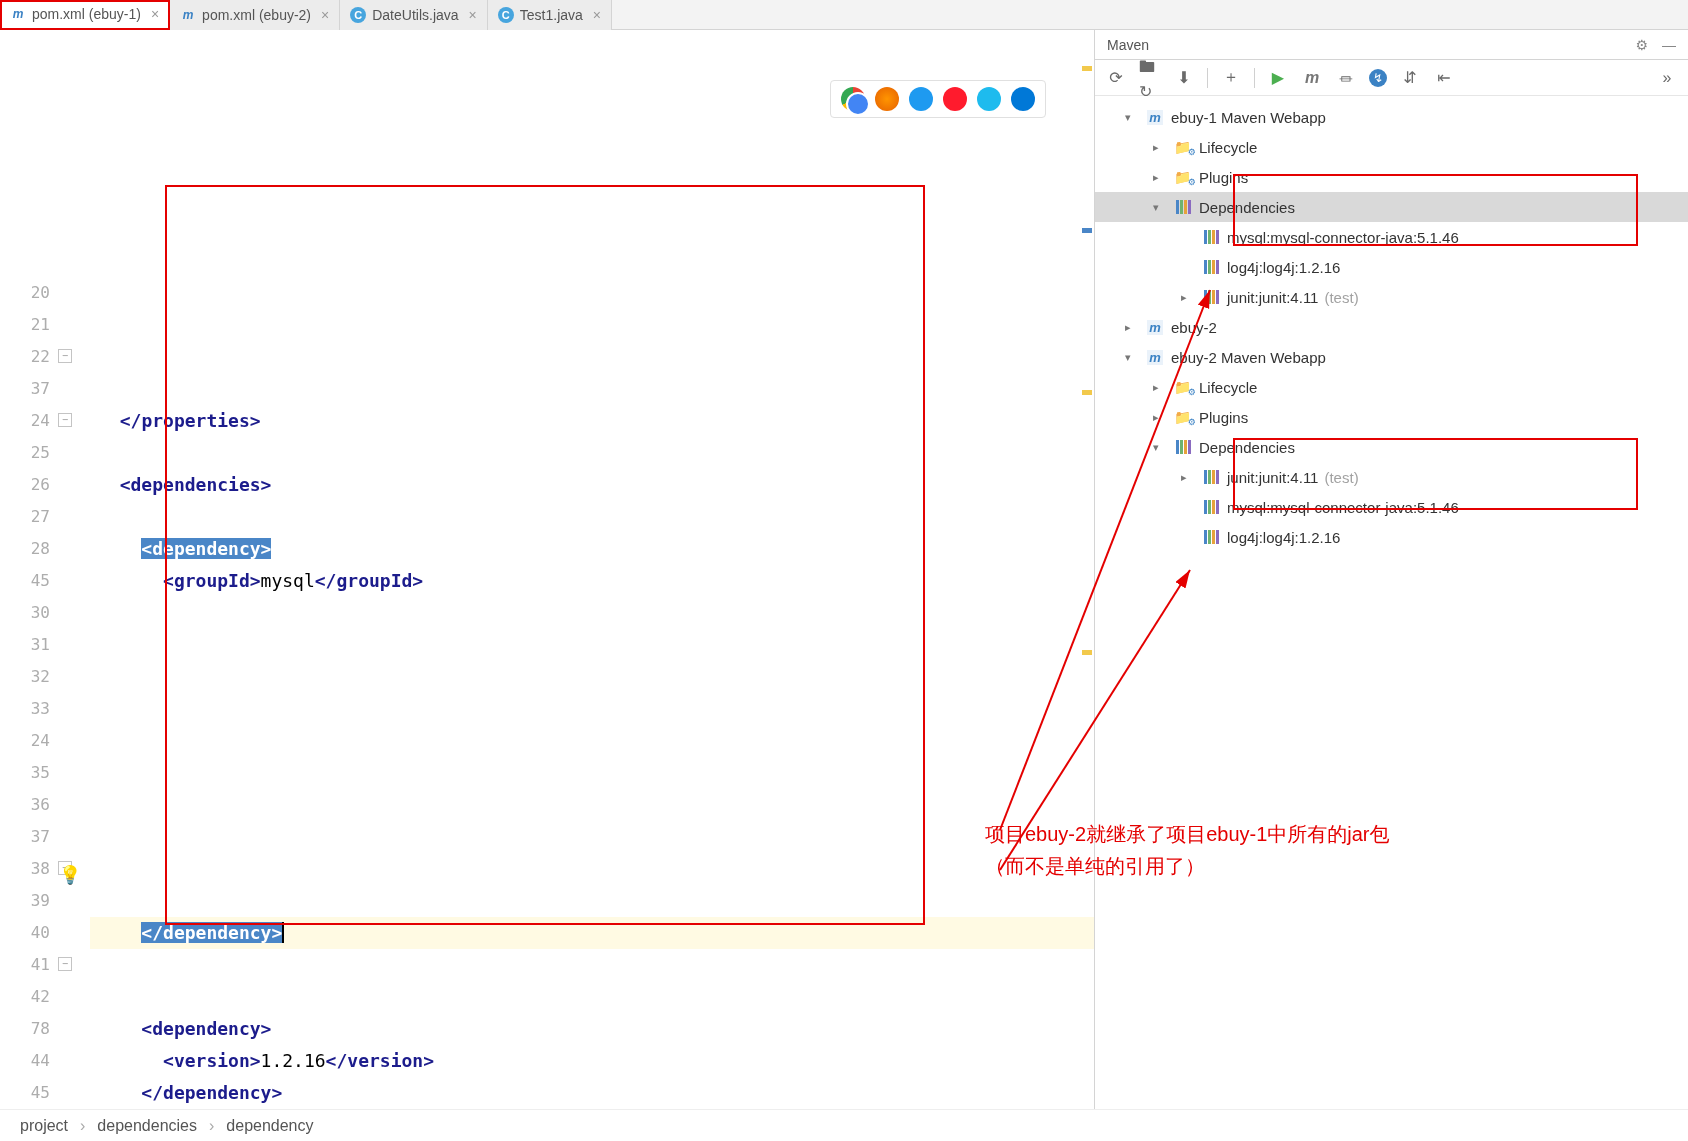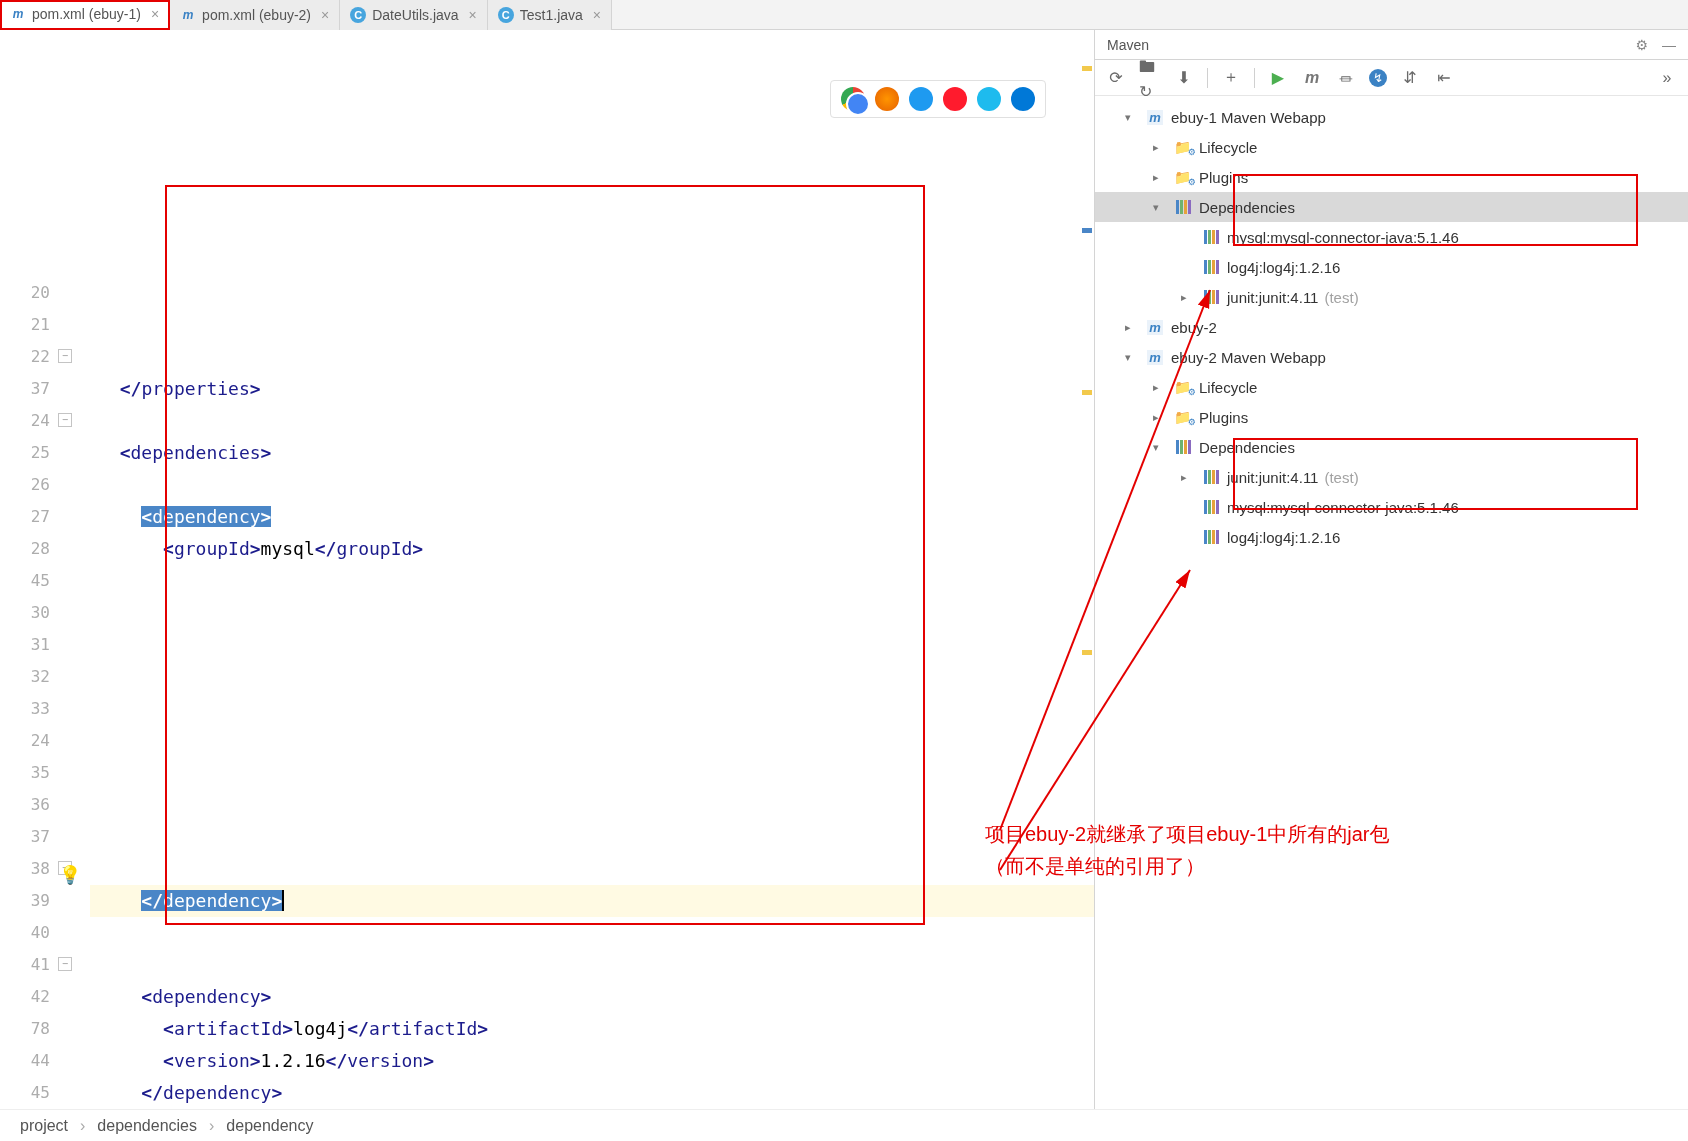--- a/index.html
+++ b/index.html
@@ -17,21 +17,21 @@
 .main-area { display: flex; flex: 1; min-height: 0; }
 .editor-pane { flex: 1; display: flex; position: relative; background: #fff; align-items: flex-end; }
 .gutter { width: 90px; background: #fff; border-right: 0; padding-top: 6px; text-align: right; color: #adadad; font-size: 16px; line-height: 32px; font-family: Consolas, monospace; }
 .gutter .ln { padding-right: 40px; position: relative; height: 32px; }
 .gutter .fold { position: absolute; right: 18px; top: 8px; width: 14px; height: 14px; border: 1px solid #c4c4c4; color: #9e9e9e; font-size: 10px; display: flex; align-items: center; justify-content: center; background: #fff; }
 .gutter .bulb { position: absolute; right: 8px; top: 6px; color: #f0a30a; font-size: 18px; }
 .code { flex: 1; padding-top: 6px; line-height: 32px; font-size: 18px; position: relative; }
 .code-line { height: 32px; white-space: pre; padding-left: 8px; }
 .code-line.hl { background: #fffae3; }
 .tag-br { color: #1c1c8c; font-weight: bold; }
-.tag-nm { color: #1c1c8c; font-weight: normal; }
+.tag-nm { color: #1c1c8c; font-weight: bold; }
 .sel { background: #4a86c7; color: #fff; }
 .sel .tag-br, .sel .tag-nm { color: #fff; }
 .txt { color: #000000; }
 .cmt { color: #808080; font-style: italic; }
 .caret { border-right: 2px solid #000; }
 
 .browser-icons { position: absolute; top: 50px; right: 48px; display: flex; gap: 10px; background: #fff; padding: 6px 10px; border: 1px solid #e0e0e0; border-radius: 4px; }
 .browser-icons span { width: 24px; height: 24px; border-radius: 50%; display: inline-block; }
 
 .red-box { position: absolute; border: 2px solid #e40000; pointer-events: none; }
@@ -138,21 +138,20 @@
           <div class="code-line">      <span class="cmt"></span></div>
           <div class="code-line">      <span class="cmt"></span></div>
           <div class="code-line">      </div>
           <div class="code-line">      <span class="cmt"></span></div>
           <div class="code-line">      <span class="cmt"></span></div>
           <div class="code-line">    </div>
           <div class="code-line hl">    <span class="sel"><span class="tag-br">&lt;/</span><span class="tag-nm">dependency</span><span class="tag-br">&gt;</span></span><span class="caret"></span></div>
           <div class="code-line">    </div>
           <div class="code-line">    <span class="cmt"></span></div>
           <div class="code-line">    <span class="tag-br">&lt;</span><span class="tag-nm">dependency</span><span class="tag-br">&gt;</span></div>
-          <div class="code-line">      <span class="tag-br">&lt;</span><span class="tag-nm">artifactId</span><span class="tag-br">&gt;</span><span class="txt">log4j</span><span class="tag-br">&lt;/</span><span class="tag-nm">artifactId</span><span class="tag-br">&gt;</span></div>
           <div class="code-line">      <span class="tag-br">&lt;</span><span class="tag-nm">version</span><span class="tag-br">&gt;</span><span class="txt">1.2.16</span><span class="tag-br">&lt;/</span><span class="tag-nm">version</span><span class="tag-br">&gt;</span></div>
           <div class="code-line">    <span class="tag-br">&lt;/</span><span class="tag-nm">dependency</span><span class="tag-br">&gt;</span></div>
         </div>
       <div class="browser-icons">
         <span style="background: conic-gradient(#ea4335 0 120deg,#fbbc05 120deg 240deg,#34a853 240deg 360deg); position:relative">
             <span style="position:absolute;inset:5px;background:#4285f4;border-radius:50%;border:2px solid #fff"></span>
           </span>
         <span style="background: radial-gradient(circle,#ff9500,#e66000)"></span>
         <span style="background:#1e9af0"></span>
         <span style="background:#ff1b2d"></span>

